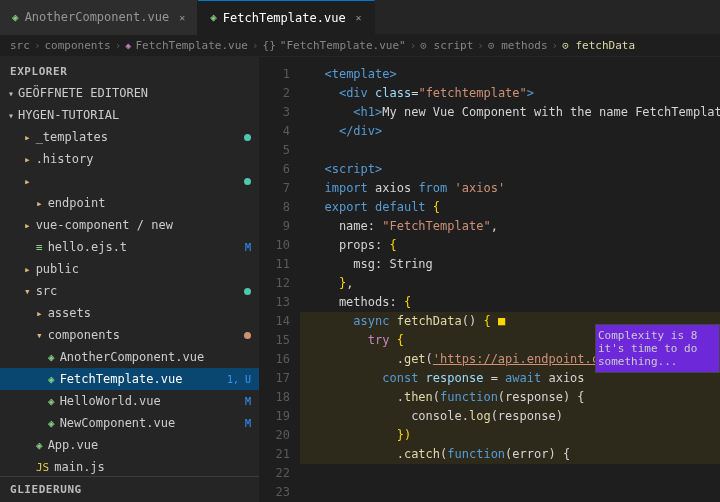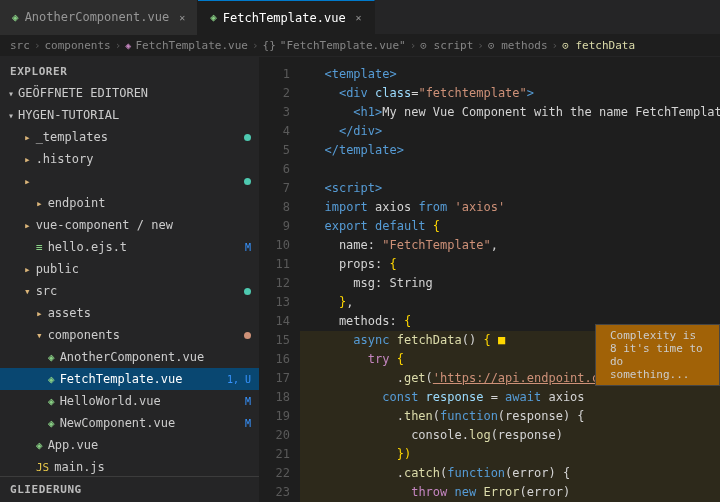--- a/index.html
+++ b/index.html
@@ -221,23 +221,23 @@
     .val { color: #ce9178; }
     .bracket { color: #ffd700; }
     .var { color: #9cdcfe; }
     .plain { color: #d4d4d4; }
 
     
     .complexity-tooltip {
       position: absolute;
       top: 267px;
       left: 335px;
-      background: #a16207;
+      background: #6d28d9;
       border: 1px solid #454545;
-      padding: 4px 14px;
+      padding: 4px 2px;
       font-size: 11px;
       color: #ccc;
       z-index: 10;
       pointer-events: none;
     }
   </style>
 </head>
 <body>
 
 <div class="tab-bar">
@@ -404,38 +404,36 @@
           <div style="line-height: 19px; font-size: 12px;">20</div>
           <div style="line-height: 19px; font-size: 12px;">21</div>
           <div style="line-height: 19px; font-size: 12px;">22</div>
           <div style="line-height: 19px; font-size: 12px;">23</div>
         </div>
       <div class="code-content" id="code-body">
           <span class="code-line"><span class="plain">  </span><span class="tag">&lt;template&gt;</span></span>
           <span class="code-line"><span class="plain">    </span><span class="tag">&lt;div</span> <span class="attr">class</span><span class="plain">=</span><span class="val">"fetchtemplate"</span><span class="tag">&gt;</span></span>
           <span class="code-line"><span class="plain">      </span><span class="tag">&lt;h1&gt;</span><span class="plain">My new Vue Component with the name FetchTemplate</span></span>
           <span class="code-line"><span class="plain">    </span><span class="tag">&lt;/div&gt;</span></span>
-          <span class="code-line"><span class="plain">  </span><span class="tag">&lt;/template&gt;</span></span>
           <span class="code-line"> </span>
           <span class="code-line"><span class="plain">  </span><span class="tag">&lt;script&gt;</span></span>
           <span class="code-line"><span class="plain">  </span><span class="kw2">import</span><span class="plain"> axios </span><span class="kw2">from</span><span class="plain"> </span><span class="str">'axios'</span></span>
           <span class="code-line"><span class="plain">  </span><span class="kw2">export default</span> <span class="bracket">{</span></span>
           <span class="code-line"><span class="plain">    name: </span><span class="str">"FetchTemplate"</span><span class="plain">,</span></span>
           <span class="code-line"><span class="plain">    props: </span><span class="bracket">{</span></span>
           <span class="code-line"><span class="plain">      msg: String</span></span>
           <span class="code-line"><span class="plain">    </span><span class="bracket">}</span><span class="plain">,</span></span>
           <span class="code-line"><span class="plain">    methods: </span><span class="bracket">{</span></span>
           <span class="code-line" style="background: rgba(255, 200, 0, 0.07);"><span class="plain">      </span><span class="kw2">async</span> <span class="fn">fetchData</span><span class="plain">()</span> <span class="bracket">{</span> <span class="bracket">■</span></span>
           <span class="code-line" style="background: rgba(255, 200, 0, 0.07);"><span class="plain">        </span><span class="kw">try</span> <span class="bracket">{</span></span>
           <span class="code-line" style="background: rgba(255, 200, 0, 0.07);"><span class="plain">            .</span><span class="fn">get</span><span class="plain">(</span><span class="str-link">'https://api.endpoint.com'</span><span class="plain">)</span></span>
           <span class="code-line" style="background: rgba(255, 200, 0, 0.07);"><span class="plain">          </span><span class="kw2">const</span> <span class="var">response</span><span class="plain"> = </span><span class="kw2">await</span><span class="plain"> axios</span></span>
           <span class="code-line" style="background: rgba(255, 200, 0, 0.07);"><span class="plain">            .</span><span class="fn">then</span><span class="plain">(</span><span class="kw2">function</span><span class="plain">(response) {</span></span>
           <span class="code-line" style="background: rgba(255, 200, 0, 0.07);"><span class="plain">              console.</span><span class="fn">log</span><span class="plain">(response)</span></span>
           <span class="code-line" style="background: rgba(255, 200, 0, 0.07);"><span class="plain">            </span><span class="bracket">})</span></span>
           <span class="code-line" style="background: rgba(255, 200, 0, 0.07);"><span class="plain">            .</span><span class="fn">catch</span><span class="plain">(</span><span class="kw2">function</span><span class="plain">(error) {</span></span>
-          <span class="code-line" style="background: rgba(255, 200, 0, 0.07);"><span class="plain">              </span><span class="kw">throw</span><span class="plain"> </span><span class="kw2">new</span> <span class="fn">Error</span><span class="plain">(error)</span></span>
         </div>
       <div class="complexity-tooltip">
         <span>Complexity is 8 it's time to do something...</span>
       </div>
     </div>
   </div>
 </div>
 
 </body></html>

